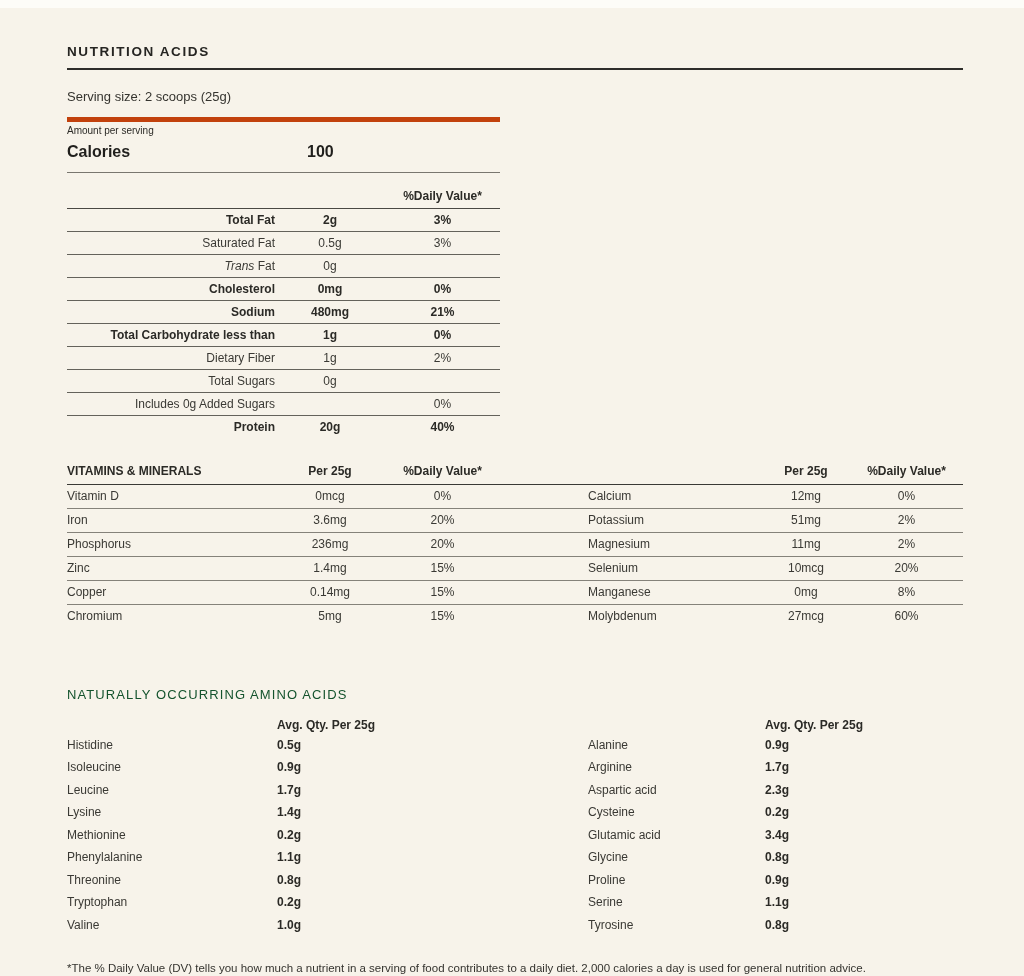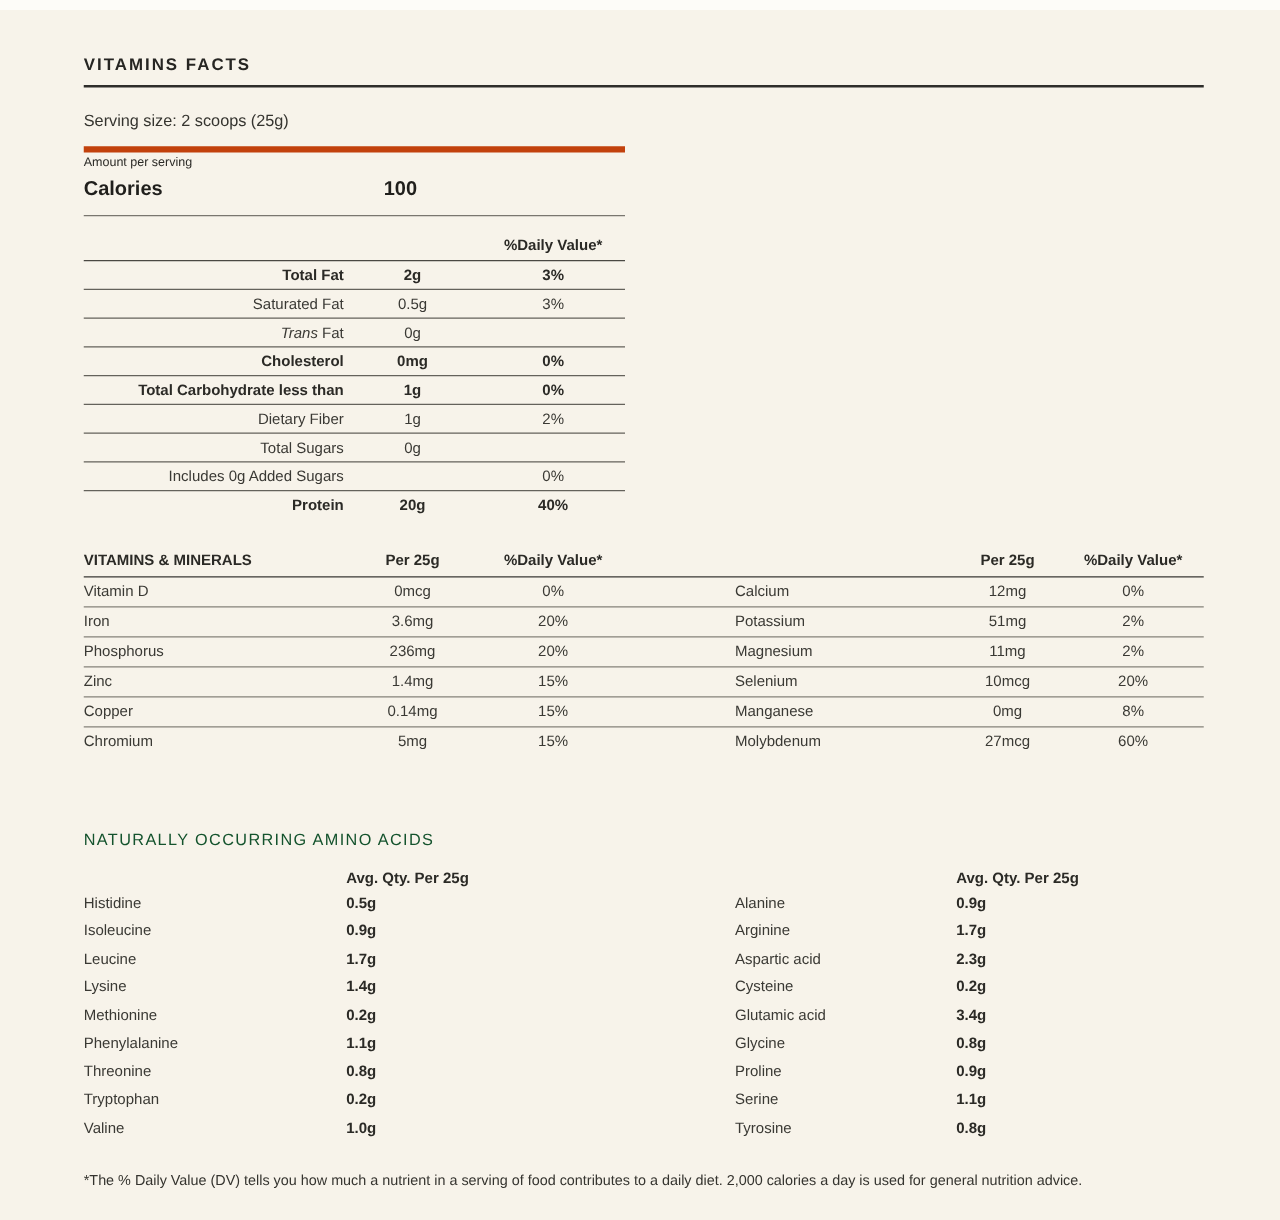--- a/index.html
+++ b/index.html
@@ -121,21 +121,21 @@
     color: #35342f;
   }
 </style>
 </head>
 <body>
 
 <div class="top-strip"></div>
 
 <div class="content">
 
-  <div class="nf-title">VITAMINS FACTS</div>
+  <div class="nf-title">NUTRITION ACIDS</div>
 
   <div class="serving">Serving size: 2 scoops (25g)</div>
 
   <div class="amount-label">Amount per serving</div>
 
   <div class="cal-row">
     <span class="cal-label">Calories</span>
     <span class="cal-value">100</span>
   </div>
 
@@ -159,20 +159,25 @@
       <span class="m-name"><span class="it">Trans</span><span> Fat</span></span>
       <span class="m-amt">0g</span>
       <span class="m-dv"></span>
     </div>
     <div class="mrow bold">
       <span class="m-name">Cholesterol</span>
       <span class="m-amt">0mg</span>
       <span class="m-dv">0%</span>
     </div>
     <div class="mrow bold">
+      <span class="m-name">Sodium</span>
+      <span class="m-amt">480mg</span>
+      <span class="m-dv">21%</span>
+    </div>
+    <div class="mrow bold">
       <span class="m-name">Total Carbohydrate less than</span>
       <span class="m-amt">1g</span>
       <span class="m-dv">0%</span>
     </div>
     <div class="mrow ind1">
       <span class="m-name">Dietary Fiber</span>
       <span class="m-amt">1g</span>
       <span class="m-dv">2%</span>
     </div>
     <div class="mrow ind1">

